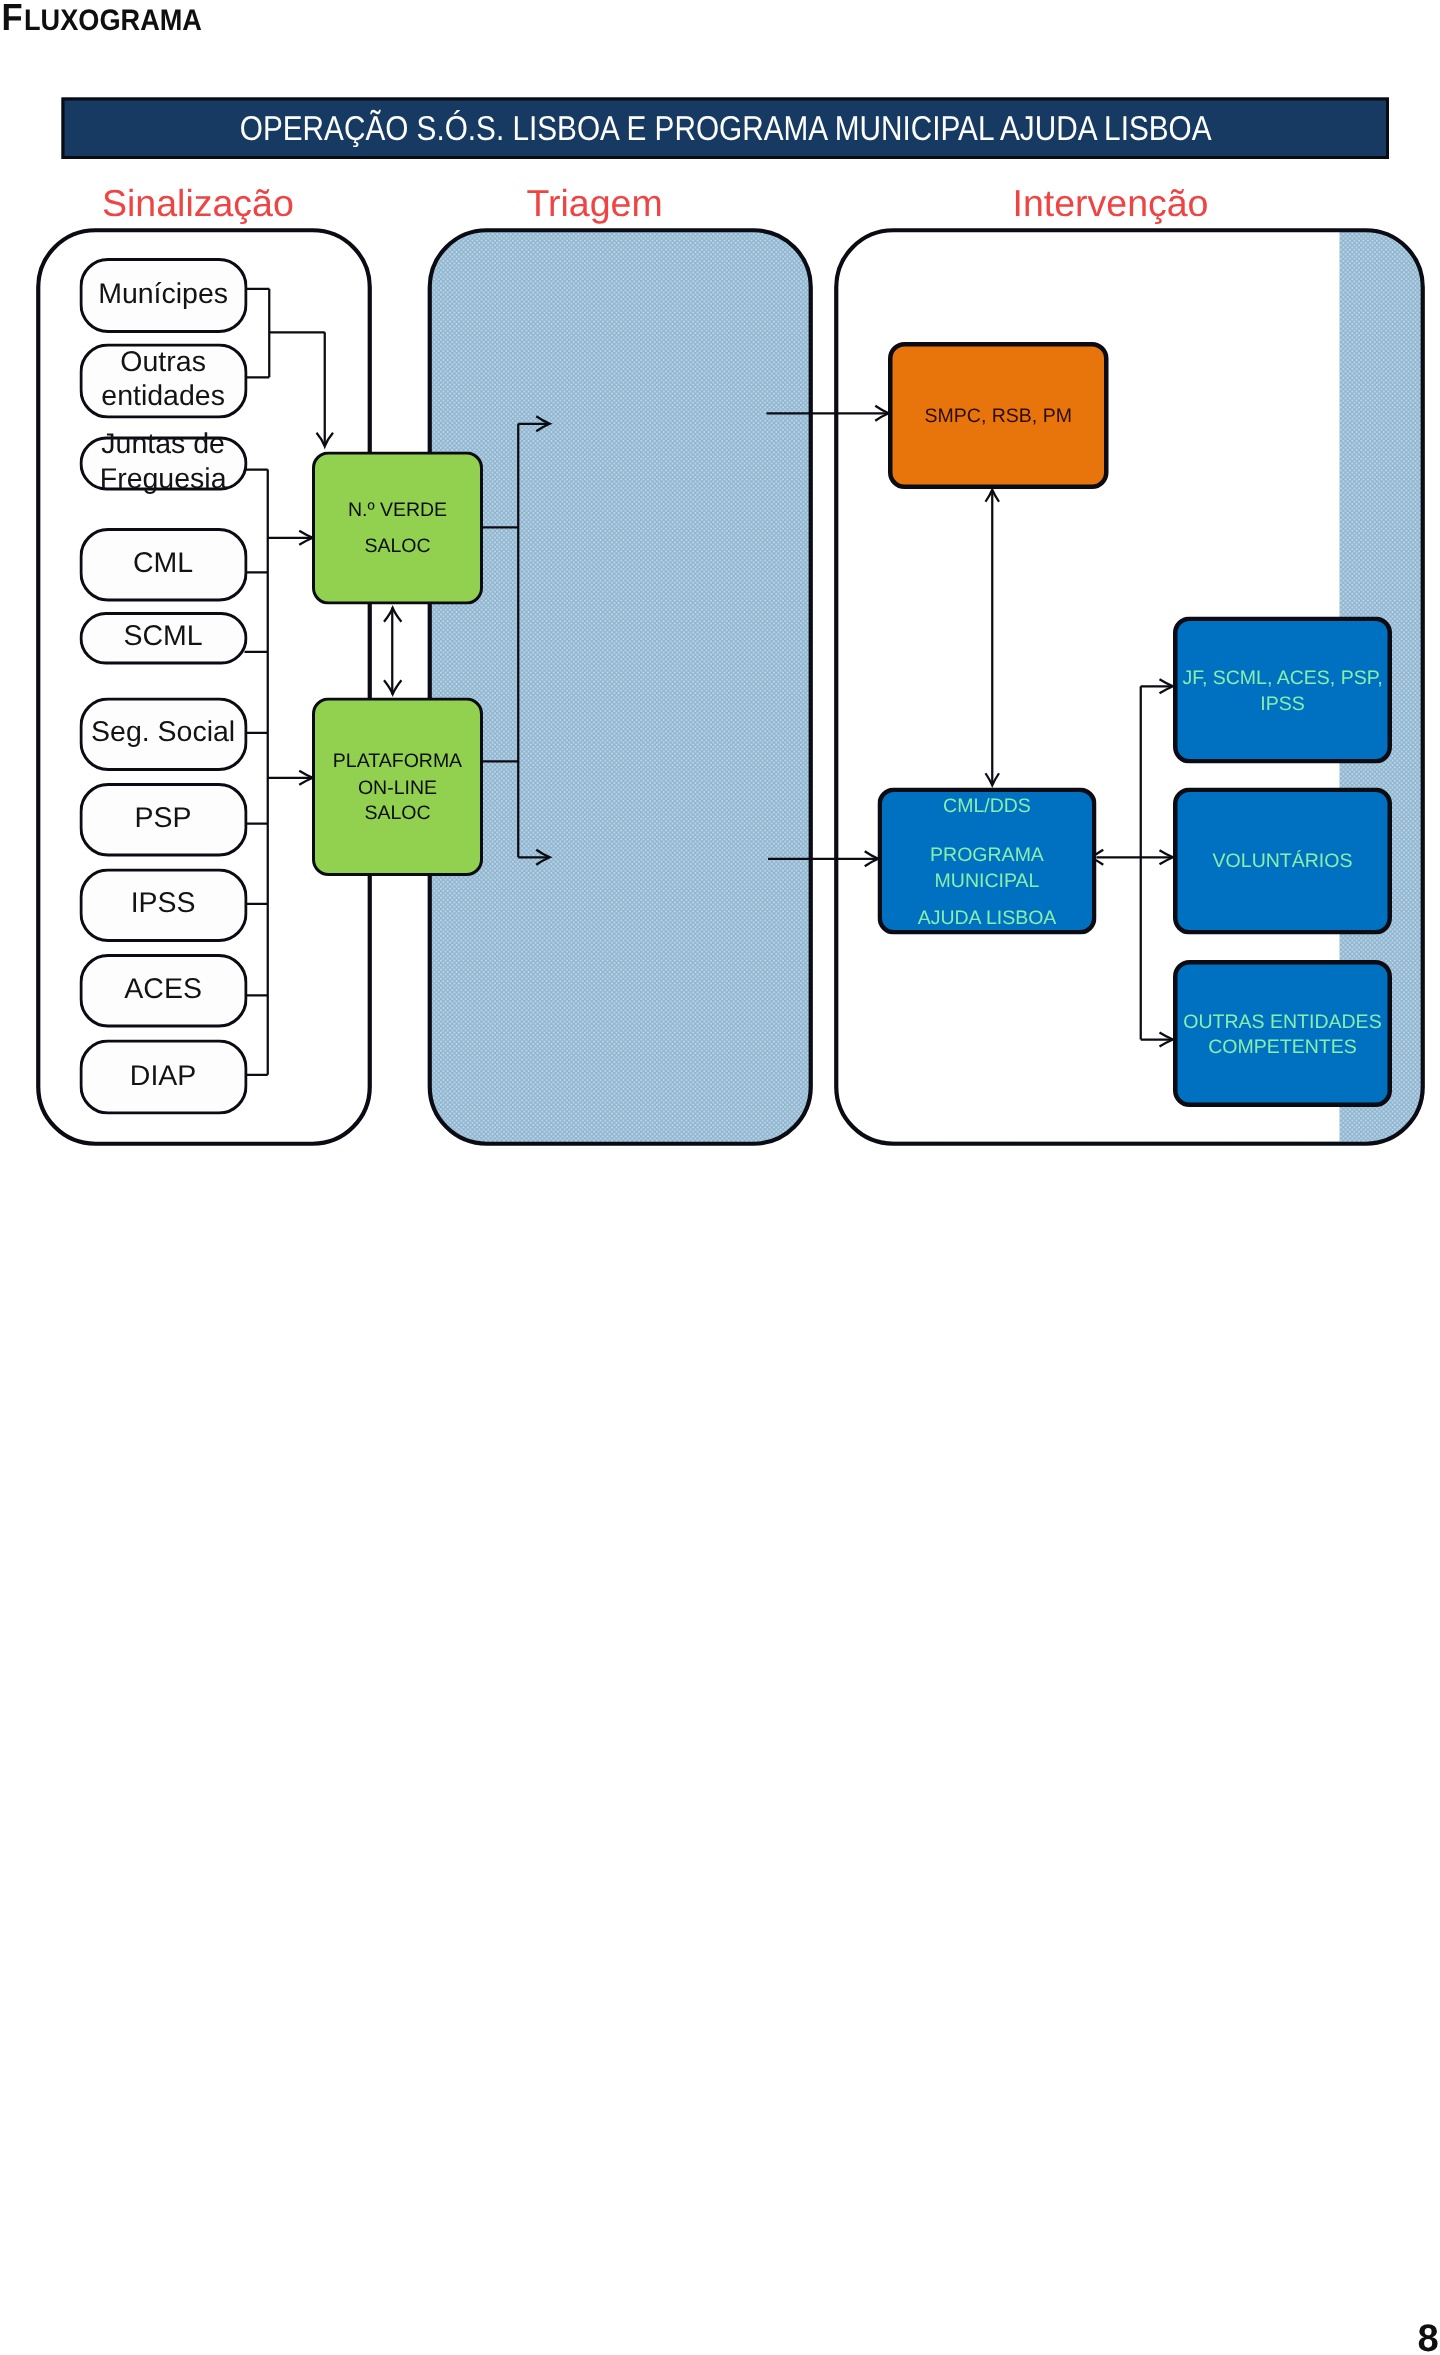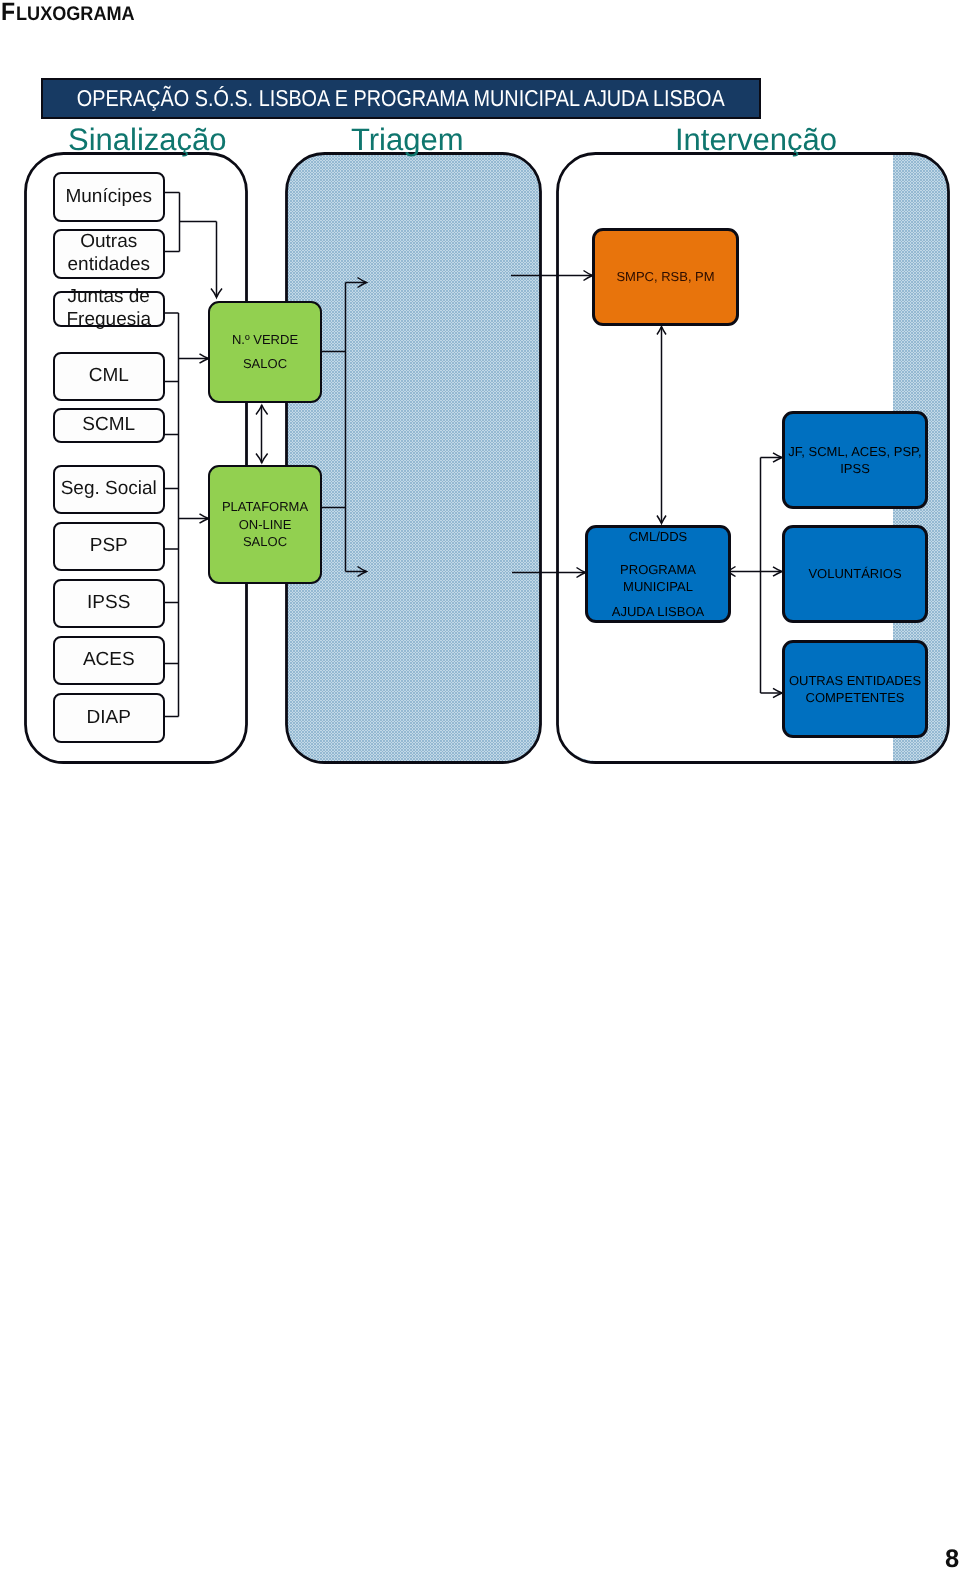--- a/index.html
+++ b/index.html
@@ -10,43 +10,43 @@
 
   
   #doctitle{position:absolute;left:1px;top:-2px;font-weight:bold;color:#0f0f0f;
             white-space:nowrap;}
   #doctitle > span{display:inline-block;transform:scaleX(0.915);transform-origin:left top;}
   #doctitle .big{font-size:25.2px;}
   #doctitle .sm{font-size:19.8px;}
   #pagenum{position:absolute;left:945px;top:1545px;font-size:25.5px;font-weight:bold;color:#0f0f0f;}
 
   
-  #banner{position:absolute;left:41px;top:78px;width:720px;height:41px;
+  #banner{position:absolute;left:41px;top:65px;width:885px;height:41px;
           background:#173A63;border:2px solid #0b0b14;box-sizing:border-box;}
   #banner-text{position:absolute;left:0;top:0;right:0;bottom:0;
                display:flex;align-items:center;justify-content:center;
                color:#ffffff;font-size:23px;white-space:nowrap;}
   #banner-text > span{display:inline-block;transform:scaleX(0.862);}
 
   
-  .colhead{position:absolute;font-size:31px;color:#0f766e;white-space:nowrap;
+  .colhead{position:absolute;font-size:25px;color:#ef4444;white-space:nowrap;
            line-height:1;}
 
   
   .node{position:absolute;box-sizing:border-box;display:flex;flex-direction:column;
         align-items:center;justify-content:center;text-align:center;
         transform:translateZ(0);}
-  .src{border:2.5px solid #0b0b14;border-radius:8px;background:#fdfdfd;
+  .src{border:2.5px solid #0b0b14;border-radius:19px;background:#fdfdfd;
        font-size:19px;color:#131313;line-height:1.21;}
   .grn{border:2.9px solid #0b0b14;border-radius:11px;background:#92D050;
        font-size:13px;color:#0d0d0d;line-height:1.38;}
   .ornge{border:3px solid #0b0b14;border-radius:11px;background:#E8740C;
        font-size:13px;color:#2a0c00;line-height:1.32;}
   .blu{border:3px solid #0b0b14;border-radius:11px;background:#0070C0;
-       font-size:13px;color:#000000;line-height:1.32;}
+       font-size:13px;color:#86efac;line-height:1.32;}
   .ln{display:block;}
 
   svg.layer{position:absolute;left:0;top:0;width:960px;height:1570px;overflow:visible;}
 </style>
 </head>
 <body>
 
 <div id="page">
 
   <div id="doctitle"><span class="big">F</span><span class="sm">LUXOGRAMA</span></div>

